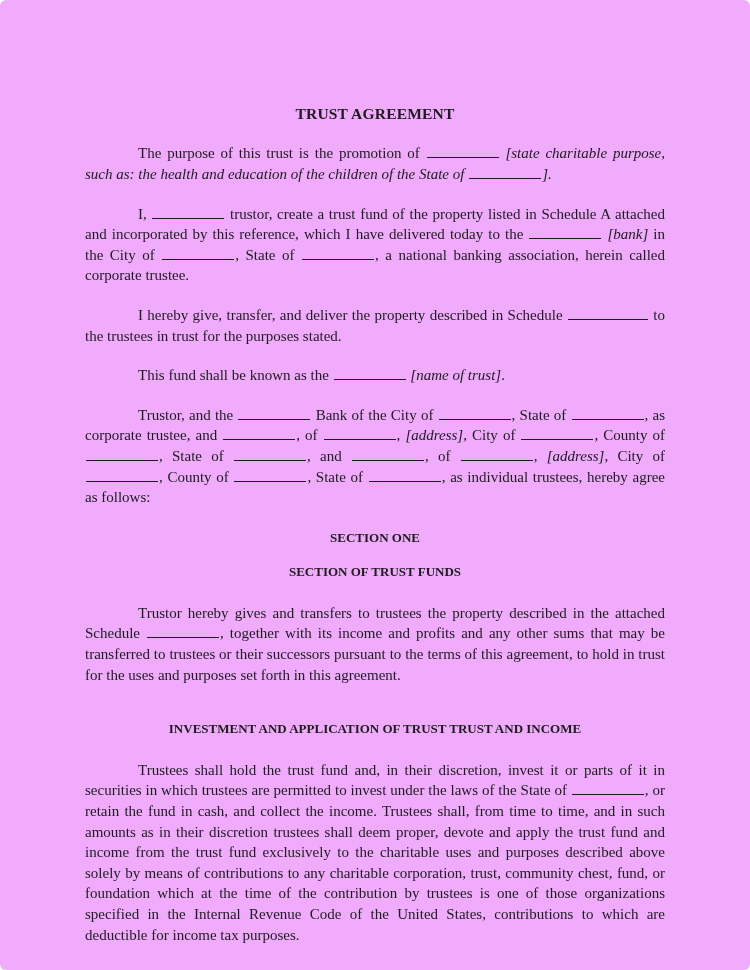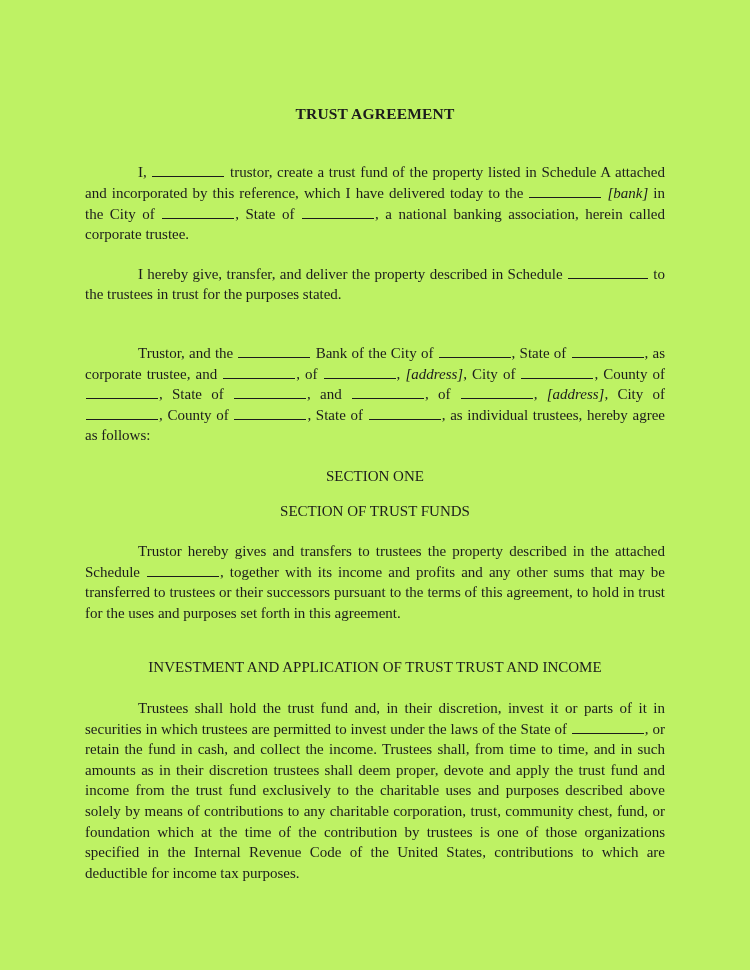--- a/index.html
+++ b/index.html
@@ -5,26 +5,27 @@
 <style>
   html, body {
     margin: 0;
     padding: 0;
     background: #ffffff;
   }
   .page {
     position: relative;
     width: 750px;
     height: 970px;
-    background: #bef264;
+    background: #f0abfc;
     margin: 0 auto;
     overflow: hidden;
     font-family: "Liberation Serif", "DejaVu Serif", serif;
     color: #1c1c1c;
     box-sizing: border-box;
+    border-radius: 6px;
   }
   .content {
     position: absolute;
     left: 85px;
     top: 0;
     width: 580px;
   }
   .doc-title {
     text-align: center;
     font-weight: bold;
@@ -41,24 +42,24 @@
     text-justify: inter-word;
     margin: 0;
     text-indent: 53px;
     hyphens: none;
   }
   .gap-lg { height: 20px; }
   .gap-md { height: 19px; }
   .gap-sm { height: 14px; }
   .section-heading {
     text-align: center;
-    font-size: 15px;
+    font-size: 13px;
     line-height: 20.6px;
     margin: 0;
-    font-weight: normal;
+    font-weight: bold;
   }
   .blank {
     display: inline-block;
     border-bottom: 1.3px solid #1c1c1c;
     width: 72px;
     vertical-align: baseline;
     margin: 0 1px;
     height: 0.82em;
   }
   .blank.wide { width: 80px; }
@@ -70,31 +71,33 @@
 </head>
 <body>
 
 <div class="page">
   <div class="content">
 
     <h1 class="doc-title">TRUST AGREEMENT</h1>
 
     <div class="gap-lg"></div>
 
+    <p class="para"><span>The purpose of this trust is the promotion of </span><span class="blank"></span><span> </span><span class="ital">[state charitable purpose, such as: the health and education of the children of the State of </span><span class="blank"></span><span class="ital">].</span></p>
 
     <div class="gap-md"></div>
 
     <p class="para"><span>I, </span><span class="blank"></span><span> trustor, create a trust fund of the property listed in Schedule A attached and incorporated by this reference, which I have delivered today to the </span><span class="blank"></span> <span class="ital">[bank]</span><span> in the City of </span><span class="blank"></span><span>, State of </span><span class="blank"></span><span>, a national banking association, herein called corporate trustee.</span></p>
 
     <div class="gap-md"></div>
 
     <p class="para"><span>I hereby give, transfer, and deliver the property described in Schedule </span><span class="blank wide"></span><span> to the trustees in trust for the purposes stated.</span></p>
 
     <div class="gap-md"></div>
 
+    <p class="para"><span>This fund shall be known as the </span><span class="blank"></span> <span class="ital">[name of trust]</span><span>.</span></p>
 
     <div class="gap-md"></div>
 
     <p class="para"><span>Trustor, and the </span><span class="blank"></span><span> Bank of the City of </span><span class="blank"></span><span>, State of </span><span class="blank"></span><span>, as corporate trustee, and </span><span class="blank"></span><span>, of </span><span class="blank"></span>, <span class="ital">[address]</span><span>, City of </span><span class="blank"></span><span>, County of </span><span class="blank"></span><span>, State of </span><span class="blank"></span><span>, and </span><span class="blank"></span><span>, of </span><span class="blank"></span>, <span class="ital">[address]</span><span>, City of </span><span class="blank"></span><span>, County of </span><span class="blank"></span><span>, State of </span><span class="blank"></span><span>, as individual trustees, hereby agree as follows:</span></p>
 
     <div class="gap-lg"></div>
 
     <p class="section-heading">SECTION ONE</p>
 
     <div class="gap-sm"></div>

